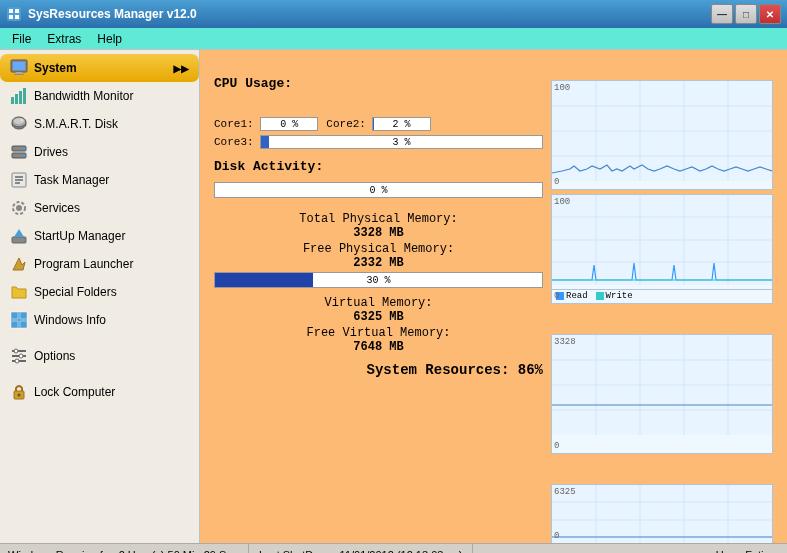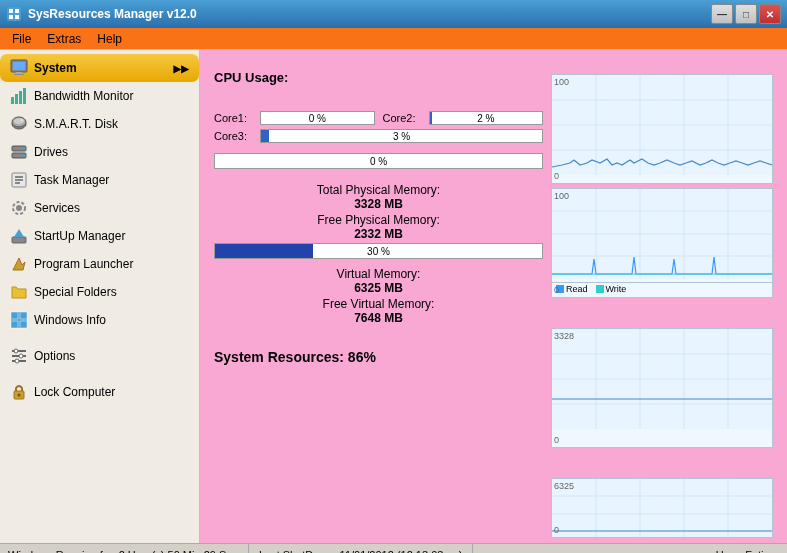--- a/index.html
+++ b/index.html
@@ -26,21 +26,21 @@
       border: 1px solid #888;
       border-radius: 2px;
       cursor: pointer;
       display: flex; align-items: center; justify-content: center;
       font-size: 10px; color: #333;
     }
     .title-btn.close { background: linear-gradient(to bottom, #e05050, #c03030); color: white; }
 
     
     .menu-bar {
-      background: #f97316;
+      background: #5eead4;
       height: 22px;
       display: flex;
       align-items: center;
       padding: 0 4px;
       border-bottom: 1px solid #c0c0c0;
     }
     .menu-item {
       padding: 2px 8px;
       cursor: pointer;
       font-size: 12px;
@@ -84,36 +84,37 @@
       flex-shrink: 0;
     }
     .sidebar-arrow {
       margin-left: auto;
       font-size: 10px;
     }
 
     
     .content {
       flex: 1;
-      padding: 20px 14px;
+      padding: 26px 14px;
       overflow-y: auto;
-      background: #f9a8d4;
+      background: #fdba74;
+      font-family: Liberation Mono, monospace;
     }
 
     .section-title {
       font-size: 13px;
       font-weight: bold;
       margin-bottom: 8px;
       color: #000;
     }
 
     
     .cpu-grid {
       display: grid;
-      grid-template-columns: 1fr 1fr;
+      grid-template-columns: 1fr 1fr 1fr;
       gap: 4px 8px;
       margin-bottom: 4px;
       margin-top: 26px;
     }
     .core-row {
       display: flex;
       align-items: center;
       gap: 4px;
     }
     .core-label { width: 42px; font-size: 11px; }
@@ -188,24 +189,25 @@
       font-size: 12px; margin-bottom: 2px; flex-direction: column;
     }
     .memory-value { font-weight: bold; }
     .memory-bar-row { margin: 2px 0 8px 0; }
 
     
     .vmem-section { margin-top: 8px; }
 
     
     .sys-resources {
-      margin-top: 24px;
+      margin-top: 8px;
       font-size: 14px;
       font-weight: bold;
       color: #000;
+      text-align: right;
     }
 
     
     .status-bar {
       height: 22px;
       background: #d4d0c8;
       border-top: 1px solid #aaa;
       display: flex;
       align-items: center;
       padding: 0 8px;
@@ -430,20 +432,21 @@
           <div class="core-row" style="grid-column: 1 / -1;">
             <span class="core-label">Core3:</span>
             <div class="progress-bar-container">
               <div class="progress-bar-fill" style="width:3%"></div>
               <span class="progress-label">3 %</span>
             </div>
           </div>
         </div>
 
         <div class="disk-section">
+          <div class="section-title">Disk Activity:</div>
           <div class="core-row full-width-bar">
             <div class="progress-bar-container" style="width:100%; height:16px;">
               <div class="progress-bar-fill" style="width:0%"></div>
               <span class="progress-label">0 %</span>
             </div>
           </div>
         </div>
 
         <div class="memory-section">
           <div class="memory-row">

